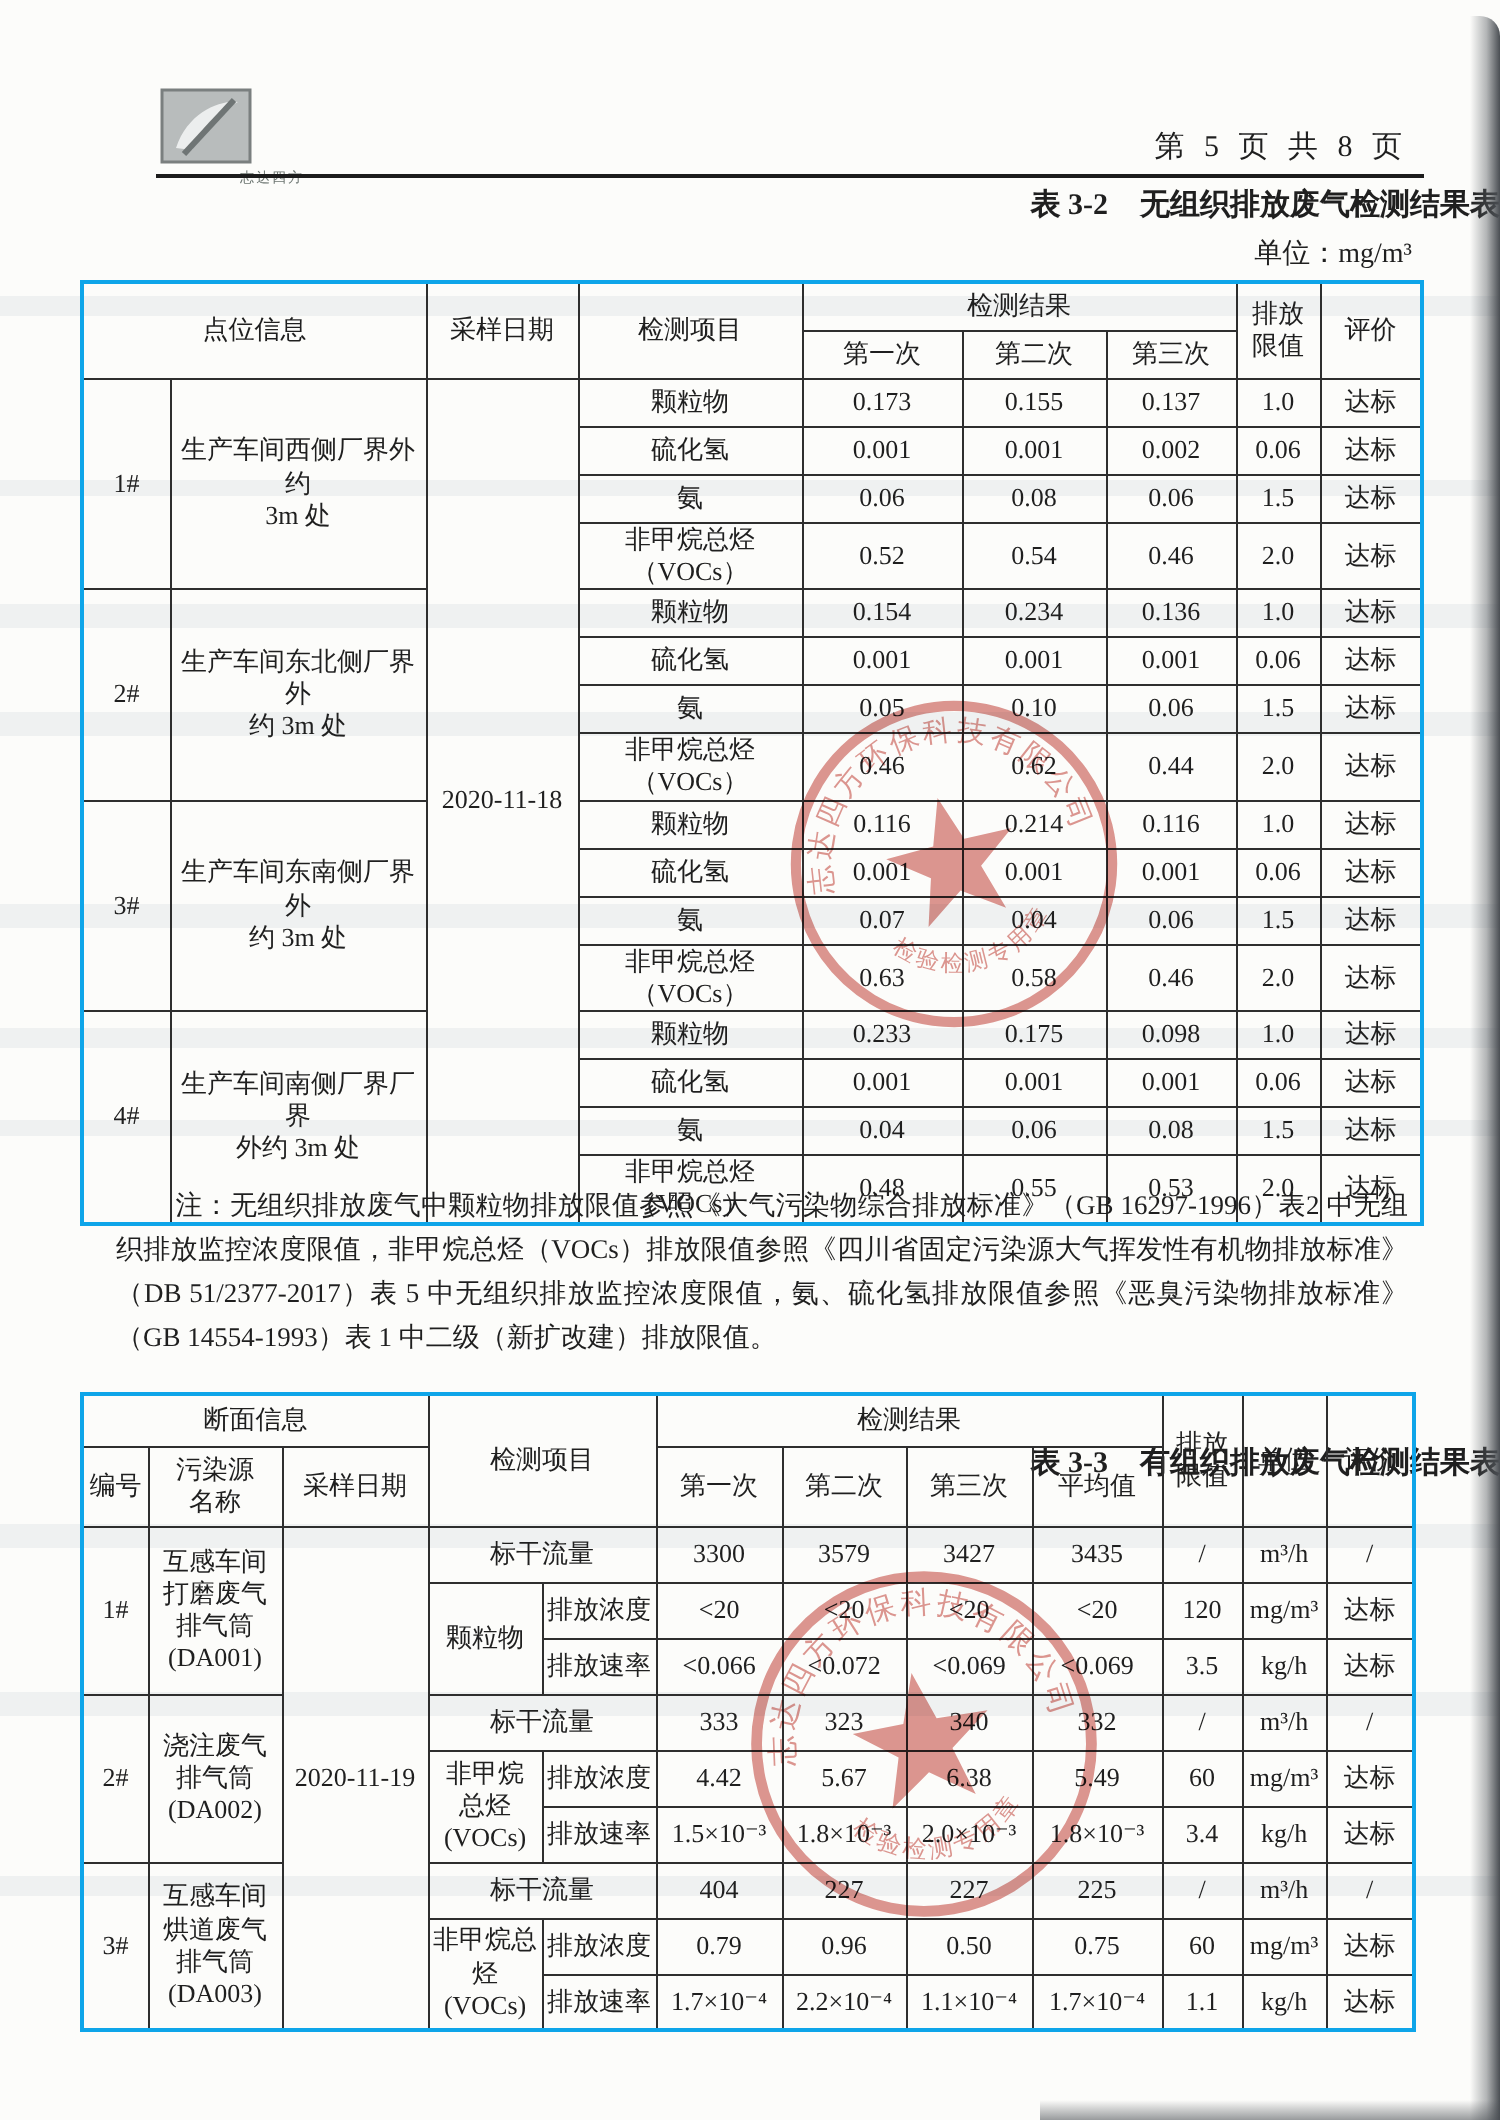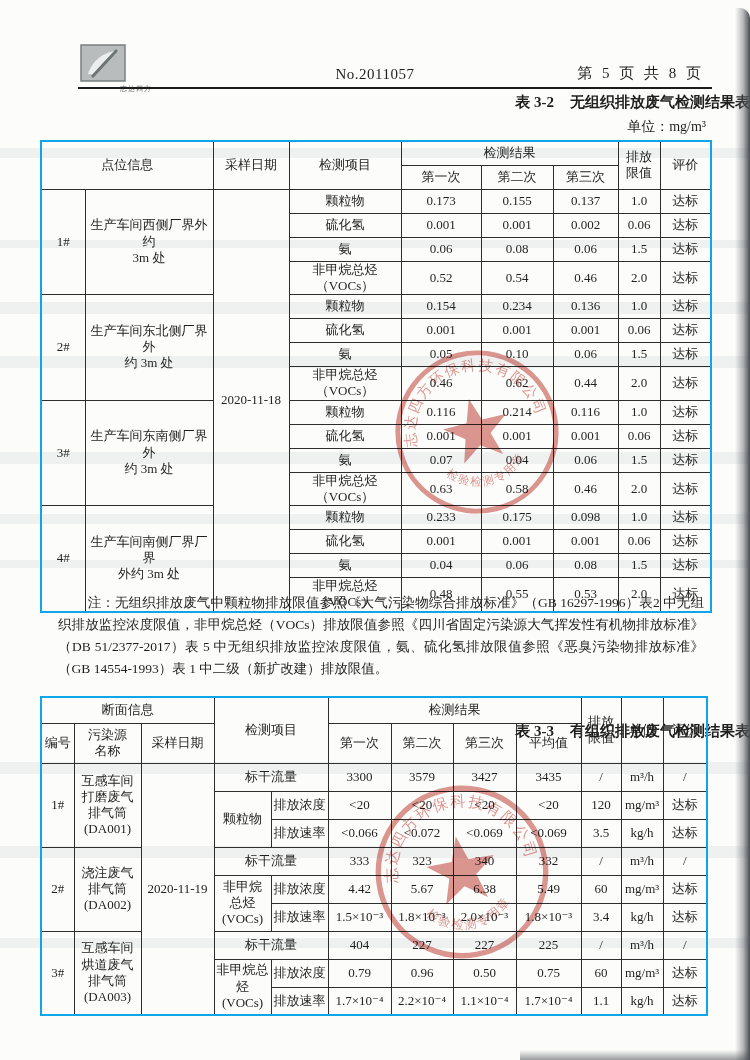--- a/index.html
+++ b/index.html
@@ -56,21 +56,20 @@
   <div class="band" style="top:762px;height:12px"></div>
   <div class="band" style="top:846px;height:12px"></div>
   <div class="band" style="top:938px;height:10px"></div>
 
   <svg class="logo" width="46" height="38">
     <rect x="1" y="1" width="44" height="36" fill="#b8bcbc" stroke="#7a7f7f" stroke-width="1.5"></rect>
     <path d="M8 30 C 14 12, 30 6, 39 7 C 28 12, 20 20, 16 31 Z" fill="#eceeee"></path>
     <path d="M12 33 L37 6" stroke="#6f7575" stroke-width="3" fill="none"></path>
   </svg>
   <div class="logo-caption">志达四方</div>
-  <div class="report-no">No.2011057</div>
   <div class="page-indicator">第 5 页 共 8 页</div>
   <div class="header-rule"></div>
 
   <div class="tbl-title title32">
     <span class="lbl">表 3-2</span><span>无组织排放废气检测结果表</span>
   </div>
   <div class="unit-note">单位：mg/m³</div>
 
   <table class="t t32">
     <colgroup>

